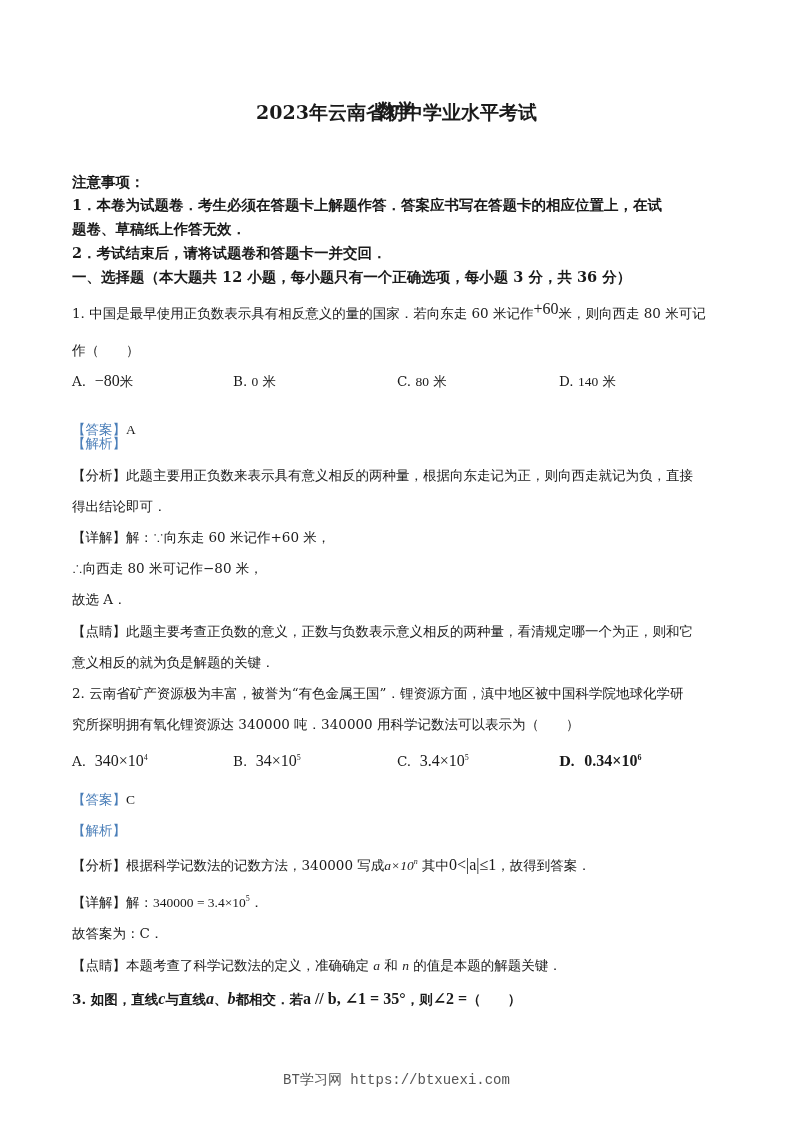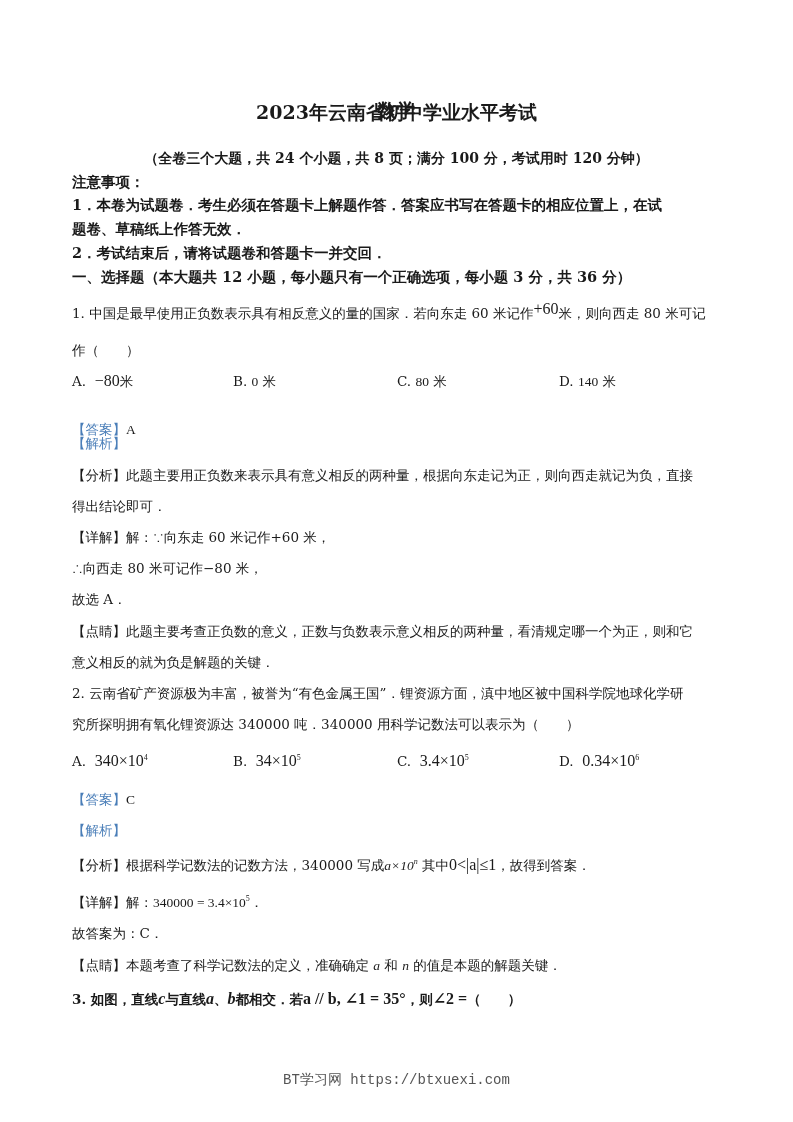--- a/index.html
+++ b/index.html
@@ -59,21 +59,20 @@
       color: #555555;
     }
   </style>
 </head>
 <body>
 
 <div class="page">
 
   <div class="title t1">2023年云南省初中学业水平考试</div>
   <div class="title t2" style="top:98px;">数学</div>
-  <div class="title" style="top:150px; font-size:14px;">（全卷三个大题，共 24 个小题，共 8 页；满分 100 分，考试用时 120 分钟）</div>
 
   <div class="line bold" style="top:173px;">注意事项：</div>
   <div class="line bold" style="top:196px;">1．本卷为试题卷．考生必须在答题卡上解题作答．答案应书写在答题卡的相应位置上，在试</div>
   <div class="line bold" style="top:220px;">题卷、草稿纸上作答无效．</div>
   <div class="line bold" style="top:244px;">2．考试结束后，请将试题卷和答题卡一并交回．</div>
   <div class="line bold" style="top:268px;">一、选择题（本大题共 12 小题，每小题只有一个正确选项，每小题 3 分，共 36 分）</div>
 
   <div class="line" style="top:304px;">
     <span>1. 中国是最早使用正负数表示具有相反意义的量的国家．若向东走 60 米记作</span><span class="mathbig" style="position:relative; top:-4px;">+60</span><span>米，则向西走 80 米可记</span>
   </div>
@@ -117,21 +116,21 @@
 
   <div class="opt" style="left:72px; top:752px;">
     <span>A.</span>&nbsp;&nbsp;<span class="mathbig">340×10</span><sup class="math">4</sup>
   </div>
   <div class="opt" style="left:233px; top:752px;">
     <span>B.</span>&nbsp;&nbsp;<span class="mathbig">34×10</span><sup class="math">5</sup>
   </div>
   <div class="opt" style="left:397px; top:752px;">
     <span>C.</span>&nbsp;&nbsp;<span class="mathbig">3.4×10</span><sup class="math">5</sup>
   </div>
-  <div class="opt" style="left:559px; top:752px;">
+  <div class="opt" style="left:559px; top:752px;font-weight:bold;">
     <span>D.</span>&nbsp;&nbsp;<span class="mathbig">0.34×10</span><sup class="math">6</sup>
   </div>
 
   <div class="line" style="top:790px;">
     <span class="blue">【答案】</span><span class="math">C</span>
   </div>
   <div class="line" style="top:821px;">
     <span class="blue">【解析】</span>
   </div>
   <div class="line" style="top:856px;">

